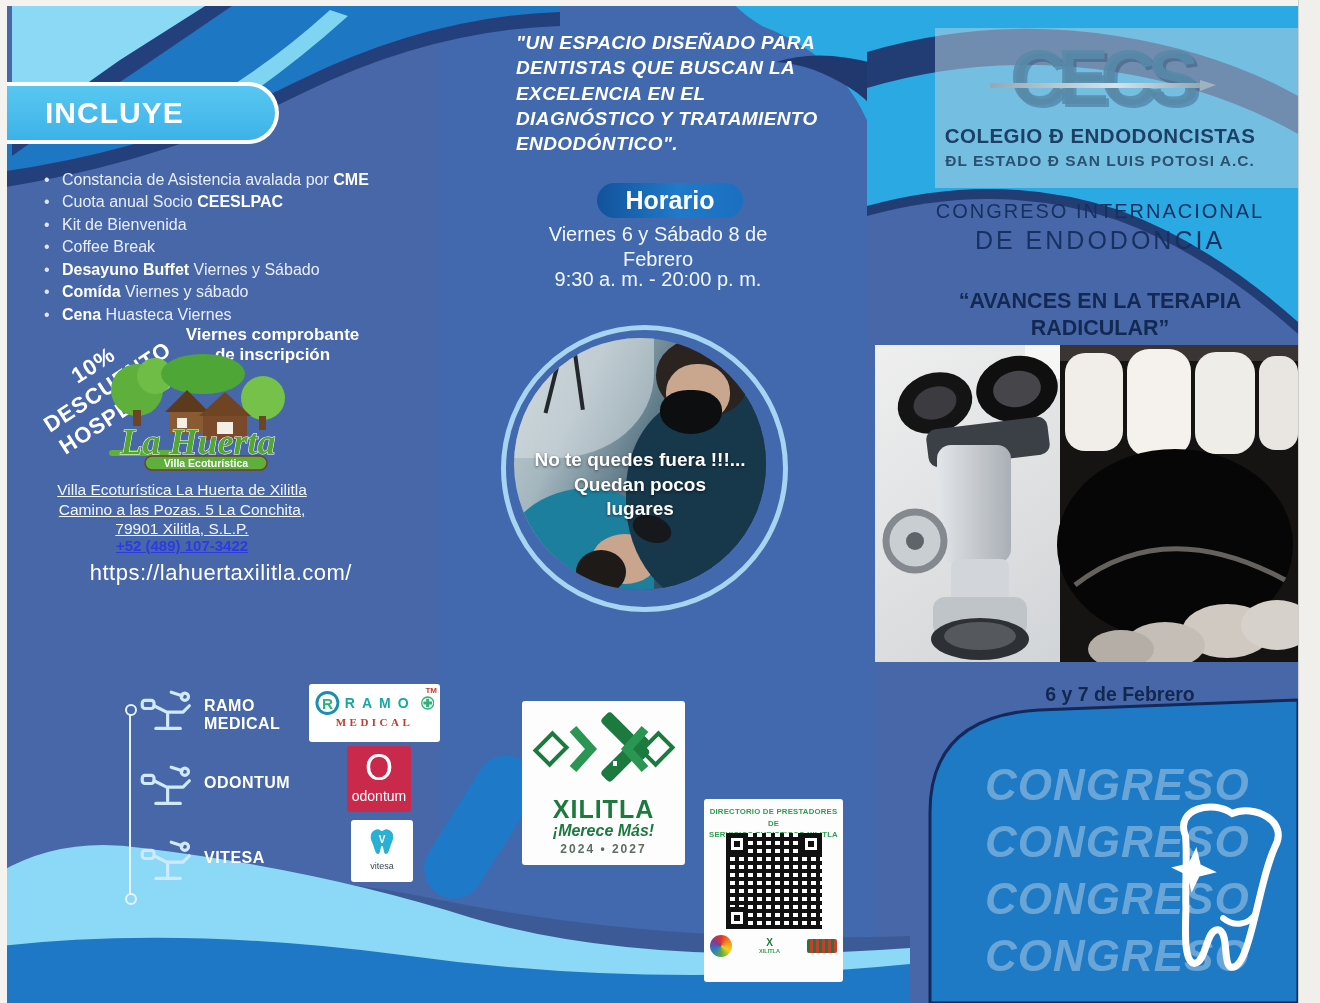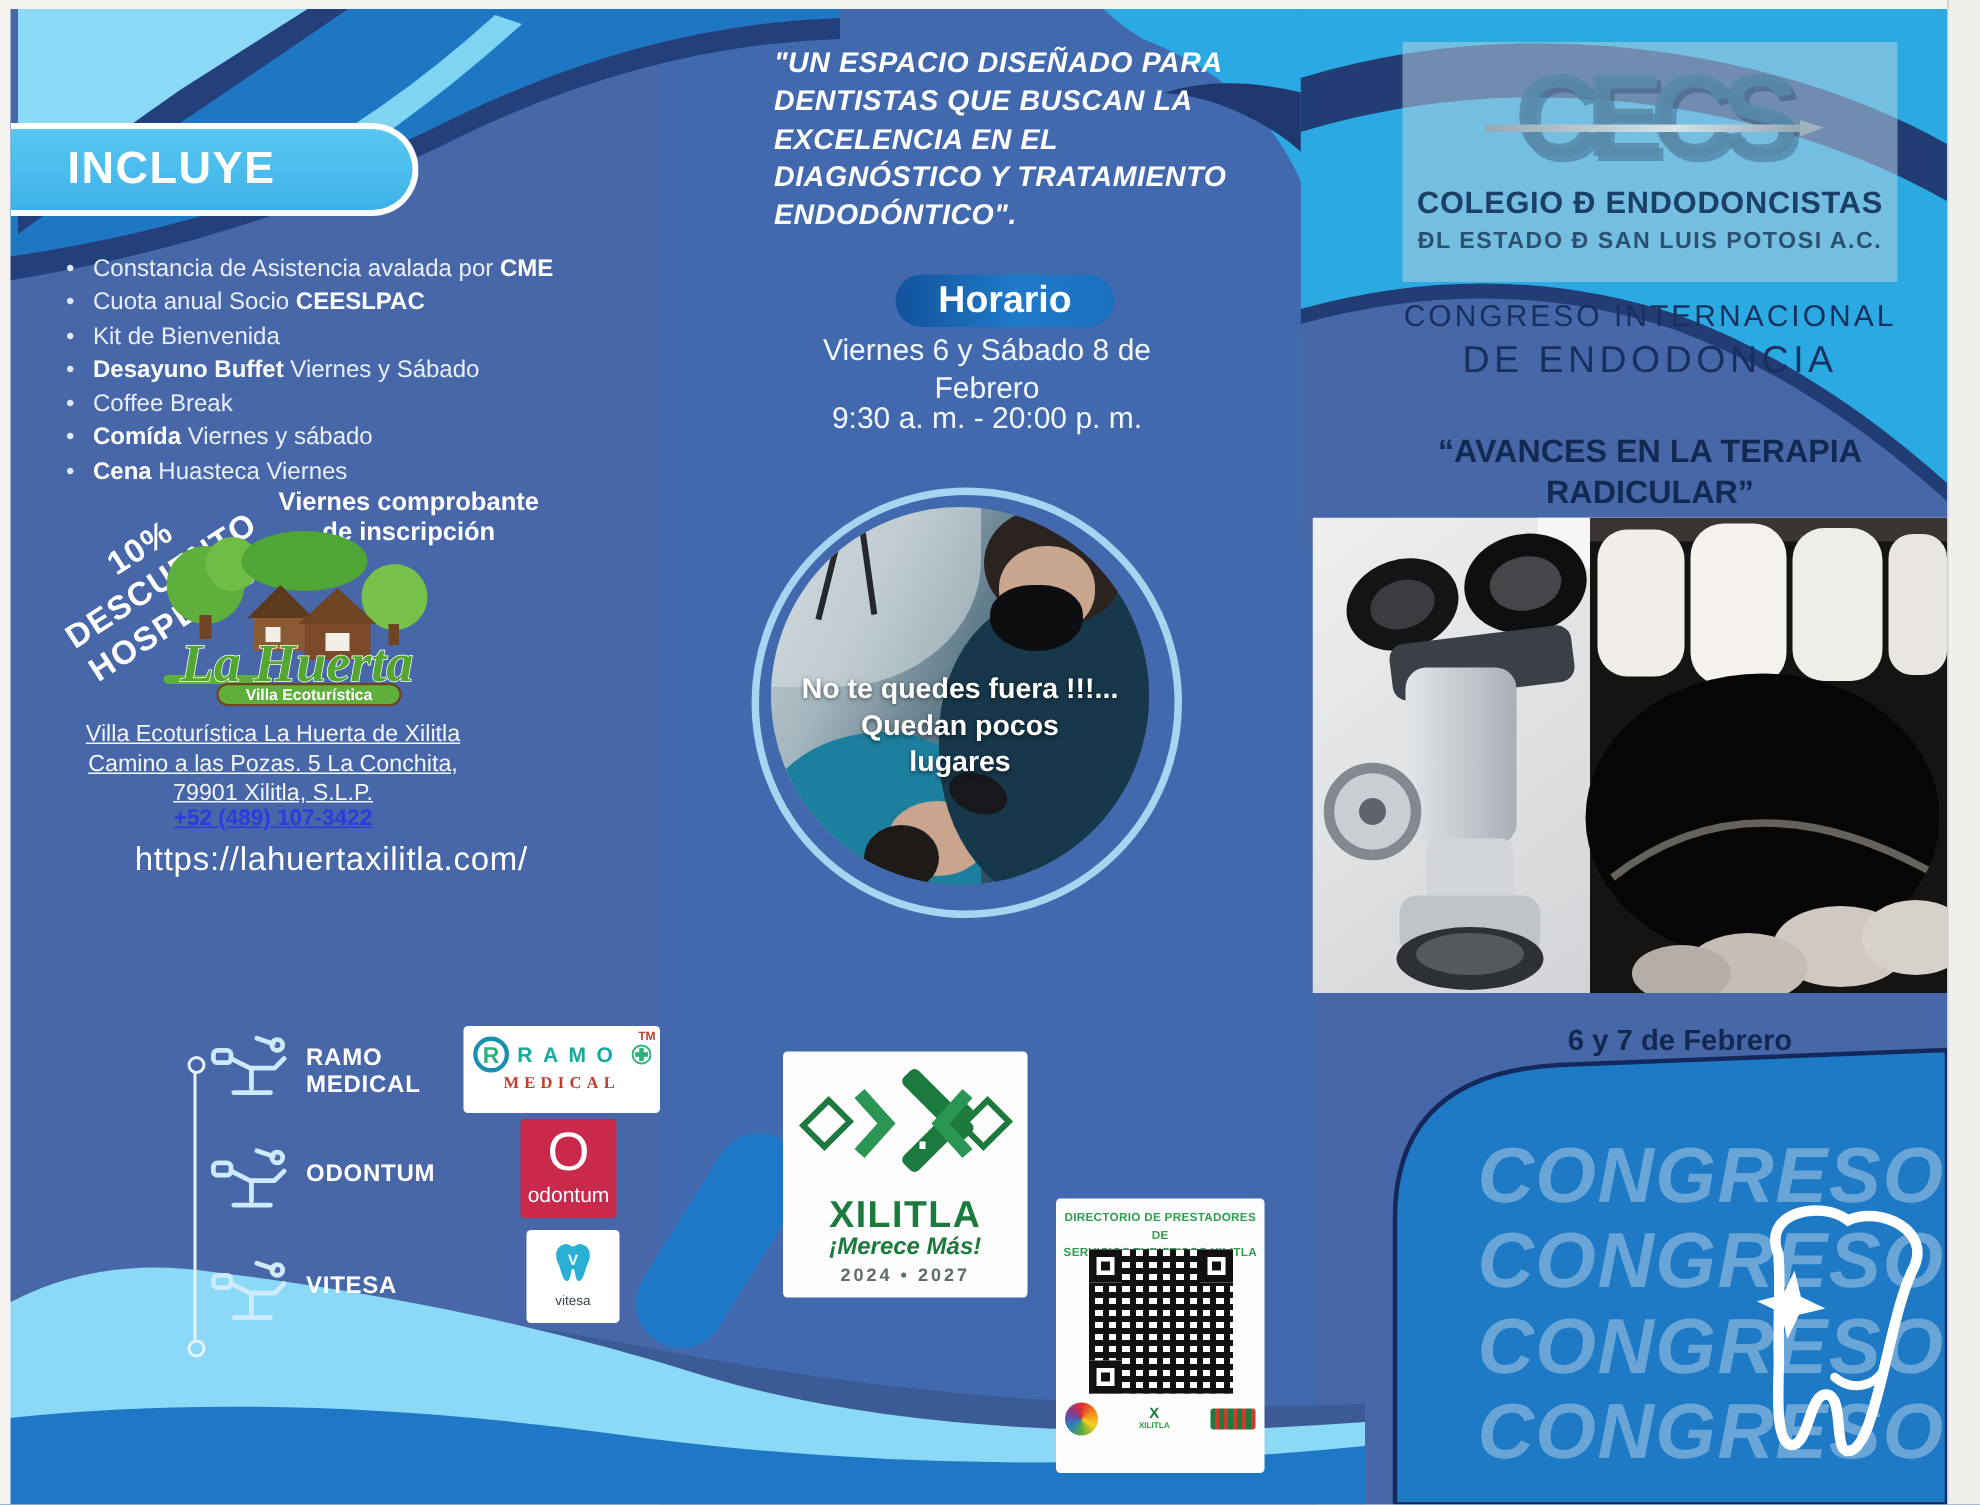--- a/index.html
+++ b/index.html
@@ -82,35 +82,35 @@
                        repeating-linear-gradient(90deg,#111 0 4px,transparent 4px 9px);}
   .finder{position:absolute;width:22px;height:22px;border:5px solid #111;background:#fff;box-sizing:border-box;}
   .finder::after{content:"";position:absolute;left:3px;top:3px;width:6px;height:6px;background:#111;}
   .qr-logos{position:absolute;left:6px;top:136px;width:127px;display:flex;justify-content:space-between;align-items:center;}
   .pinwheel{width:22px;height:22px;border-radius:50%;background:conic-gradient(#e0312f,#f28c1e,#f2d21e,#58a942,#2b7ec1,#7c3e97,#e0312f);}
   .mini-lbl{font-size:5.5px;color:#2e9e4f;font-weight:bold;text-align:center;}
   .mini-x{color:#1d7a3e;font-weight:800;font-size:10px;line-height:1;}
   .mini-g{width:30px;height:14px;background:repeating-linear-gradient(90deg,#1d7a3e 0 3px,#cb3b2e 3px 6px);border-radius:2px;}
 
   
-  .cees-box{left:935px;top:28px;width:330px;height:160px;background:rgba(176,207,224,.55);}
+  .cees-box{left:935px;top:28px;width:330px;height:160px;background:rgba(176,207,224,.55);padding-left:38px;}
   .cees-letters{position:absolute;left:0;top:6px;width:330px;text-align:center;
                 font-size:78px;font-weight:bold;color:rgba(88,138,168,.88);letter-spacing:-9px;
                 text-shadow:3px 3px 0 rgba(25,45,85,.30);line-height:86px;}
   .cees-file{position:absolute;left:55px;top:55px;width:210px;height:5px;
              background:linear-gradient(90deg,#94a9b5,#d7e2e8 60%,#94a9b5);}
   .cees-file::after{content:"";position:absolute;right:-16px;top:-3px;border-left:16px solid #9fb3bf;
                     border-top:5px solid transparent;border-bottom:6px solid transparent;}
   .college1{position:absolute;left:0;top:96px;width:330px;text-align:center;color:#1c3f66;font-weight:800;font-size:20.5px;letter-spacing:.5px;}
   .college2{position:absolute;left:0;top:124px;width:330px;text-align:center;color:#2c506f;font-weight:600;font-size:15.5px;letter-spacing:1px;}
   .congress1{left:930px;top:200px;width:340px;text-align:center;color:#17305f;font-size:20px;letter-spacing:2px;font-weight:500;}
   .congress2{left:930px;top:226px;width:340px;text-align:center;color:#17305f;font-size:25px;letter-spacing:3px;font-weight:500;}
   .theme{left:930px;top:288px;width:340px;text-align:center;color:#122a52;font-weight:800;font-size:21.5px;line-height:1.25;}
   .datez{left:985px;top:682px;width:270px;text-align:center;color:#12284f;font-weight:800;font-size:19.5px;line-height:1.3;}
-  .wm{left:985px;top:756px;width:300px;color:#77aeda;opacity:.85;font-size:52px;font-weight:800;font-style:italic;line-height:57px;letter-spacing:1px;}
+  .wm{left:985px;top:756px;width:300px;color:#77aeda;opacity:.85;font-size:44px;font-weight:800;font-style:italic;line-height:57px;letter-spacing:1px;}
 </style>
 </head>
 <body>
 
 <div class="sheet">
 
   <div class="abs mid-bg"></div>
 
   <svg class="abs" style="left:0;top:0" width="560" height="260" viewBox="0 0 560 260">
     <path d="M560,0 L70,0 Q42,58 0,95 L0,172 Q160,150 300,80 Q430,16 560,12 Z" fill="#1d77c3"></path>
@@ -139,22 +139,22 @@
     <path d="M0,206 Q182,186 402,215 Q652,250 910,224 L910,263 L0,263 Z" fill="#1e78c5"></path>
   </svg>
 
   <div class="abs incluye">INCLUYE</div>
 
   <div class="abs bullets">
     <ul>
       <li><span class="b"></span><span>Constancia de Asistencia avalada por </span><span class="b">CME</span></li>
       <li><span class="b"></span><span>Cuota anual Socio </span><span class="b">CEESLPAC</span></li>
       <li><span class="b"></span><span>Kit de Bienvenida</span><span class="b"></span></li>
+      <li><span class="b"></span><span>Coffee Break</span><span class="b"></span></li>
       <li><span class="b">Desayuno Buffet</span><span> Viernes y Sábado</span><span class="b"></span></li>
-      <li><span class="b"></span><span>Coffee Break</span><span class="b"></span></li>
       <li><span class="b">Comída</span><span> Viernes y sábado</span><span class="b"></span></li>
       <li><span class="b">Cena</span><span> Huasteca Viernes</span><span class="b"></span></li>
     </ul>
   </div>
 
   <div class="abs discount">10% DESCUENTO HOSPEDAJE</div>
 
   <div class="abs sending">
     <div>Viernes comprobante</div>
     <div>de inscripción</div>

